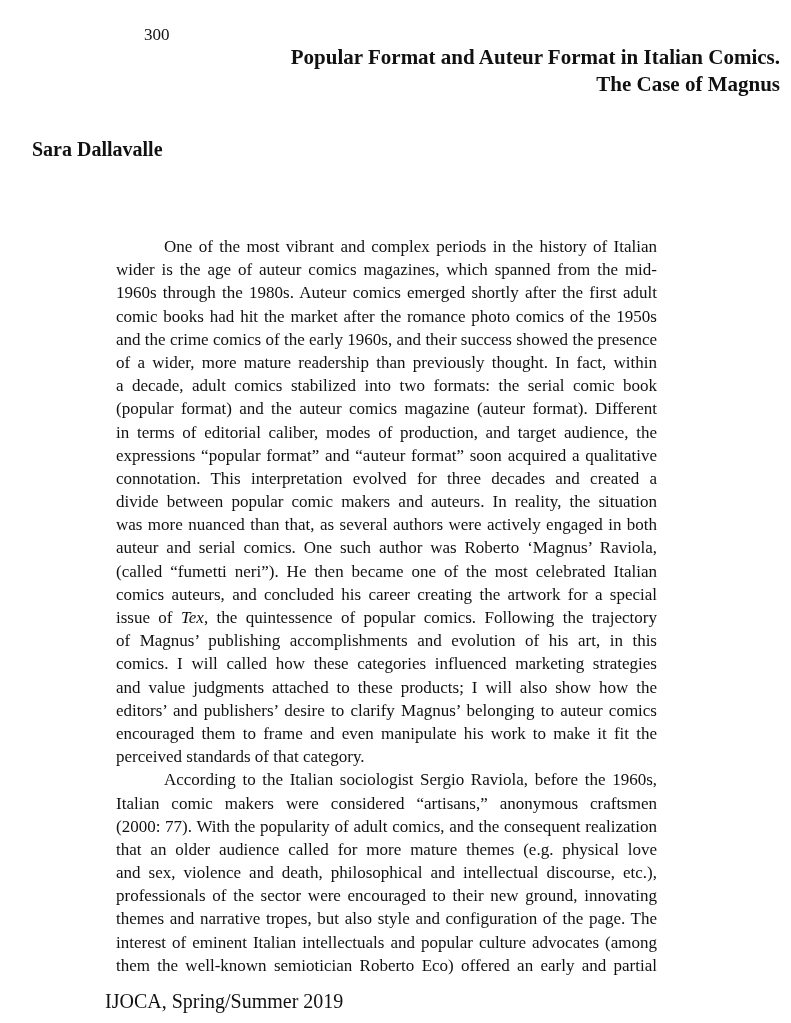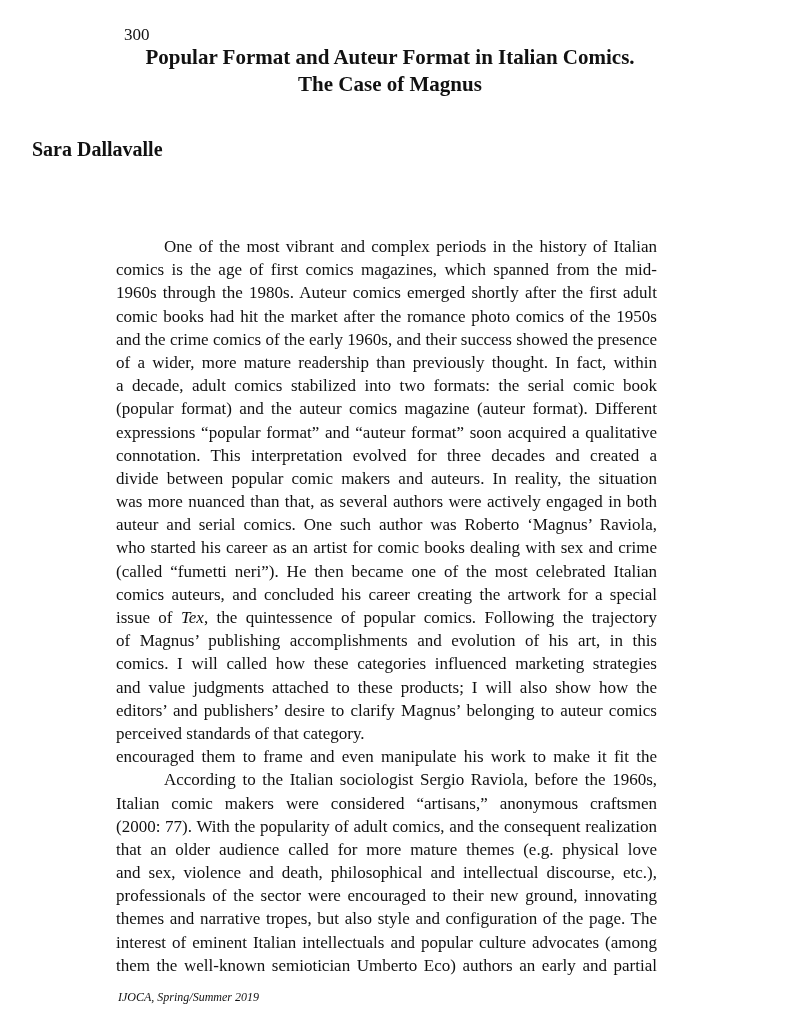--- a/index.html
+++ b/index.html
@@ -1,71 +1,71 @@
 <!DOCTYPE html>
 <html><head>
   <meta charset="utf-8">
   <style>
     html, body { margin: 0; padding: 0; background: #ffffff; }
     body { width: 791px; height: 1023px; position: relative; overflow: hidden; color: #111; font-family: "Liberation Serif", serif; }
-    .page-number { position: absolute; left: 124px; top: 25px; font-size: 17px; }
-    .title { position: absolute; left: 0; width: 780px; top: 44px; text-align: center; font-weight: bold; font-size: 21px; line-height: 27px; }
+    .page-number { position: absolute; left: 144px; top: 25px; font-size: 17px; }
+    .title { position: absolute; left: 0; width: 780px; top: 44px; text-align: right; font-weight: bold; font-size: 21px; line-height: 27px; }
     .title span { display: block; }
     .author { position: absolute; left: 0; width: 791px; top: 138px; font-weight: bold; font-size: 20px; padding-left: 32px; }
     .body-text { position: absolute; left: 116px; width: 541px; top: 235px; font-size: 17px; line-height: 23.2px; }
     .line { display: block; white-space: nowrap; text-align: justify; text-align-last: justify; height: 23.2px; }
     .line.last { text-align-last: left; }
     .line.indent { padding-left: 48px; }
-    .footer { position: absolute; left: 118px; top: 990px; font-size: 12px; font-style: italic; }
+    .footer { position: absolute; left: 105px; top: 990px; font-size: 20px; }
     i { font-style: italic; }
   </style>
 </head>
 <body>
 
 <div class="page-number">300</div>
 
 <div class="title">
   <span>Popular Format and Auteur Format in Italian Comics.</span>
   <span>The Case of Magnus</span>
 </div>
 
 <div class="author">Sara Dallavalle</div>
 
 <div class="body-text" id="body-text">
     <div>
       <span class="line indent">One of the most vibrant and complex periods in the history of Italian</span>
-      <span class="line">comics is the age of first comics magazines, which spanned from the mid-</span>
+      <span class="line">wider is the age of auteur comics magazines, which spanned from the mid-</span>
       <span class="line">1960s through the 1980s. Auteur comics emerged shortly after the first adult</span>
       <span class="line">comic books had hit the market after the romance photo comics of the 1950s</span>
       <span class="line">and the crime comics of the early 1960s, and their success showed the presence</span>
       <span class="line">of a wider, more mature readership than previously thought. In fact, within</span>
       <span class="line">a decade, adult comics stabilized into two formats: the serial comic book</span>
       <span class="line">(popular format) and the auteur comics magazine (auteur format). Different</span>
+      <span class="line">in terms of editorial caliber, modes of production, and target audience, the</span>
       <span class="line">expressions “popular format” and “auteur format” soon acquired a qualitative</span>
       <span class="line">connotation. This interpretation evolved for three decades and created a</span>
       <span class="line">divide between popular comic makers and auteurs. In reality, the situation</span>
       <span class="line">was more nuanced than that, as several authors were actively engaged in both</span>
       <span class="line">auteur and serial comics. One such author was Roberto ‘Magnus’ Raviola,</span>
-      <span class="line">who started his career as an artist for comic books dealing with sex and crime</span>
       <span class="line">(called “fumetti neri”). He then became one of the most celebrated Italian</span>
       <span class="line">comics auteurs, and concluded his career creating the artwork for a special</span>
       <span class="line">issue of <i>Tex</i>, the quintessence of popular comics. Following the trajectory</span>
       <span class="line">of Magnus’ publishing accomplishments and evolution of his art, in this</span>
       <span class="line">comics. I will called how these categories influenced marketing strategies</span>
       <span class="line">and value judgments attached to these products; I will also show how the</span>
       <span class="line">editors’ and publishers’ desire to clarify Magnus’ belonging to auteur comics</span>
+      <span class="line">encouraged them to frame and even manipulate his work to make it fit the</span>
       <span class="line last">perceived standards of that category.</span>
-      <span class="line">encouraged them to frame and even manipulate his work to make it fit the</span>
     </div>
     <div>
       <span class="line indent">According to the Italian sociologist Sergio Raviola, before the 1960s,</span>
       <span class="line">Italian comic makers were considered “artisans,” anonymous craftsmen</span>
       <span class="line">(2000: 77). With the popularity of adult comics, and the consequent realization</span>
       <span class="line">that an older audience called for more mature themes (e.g. physical love</span>
       <span class="line">and sex, violence and death, philosophical and intellectual discourse, etc.),</span>
       <span class="line">professionals of the sector were encouraged to their new ground, innovating</span>
       <span class="line">themes and narrative tropes, but also style and configuration of the page. The</span>
       <span class="line">interest of eminent Italian intellectuals and popular culture advocates (among</span>
-      <span class="line">them the well-known semiotician Umberto Eco) authors an early and partial</span>
+      <span class="line">them the well-known semiotician Roberto Eco) offered an early and partial</span>
     </div>
   </div>
 
 <div class="footer">IJOCA, Spring/Summer 2019</div>
 
 </body></html>

